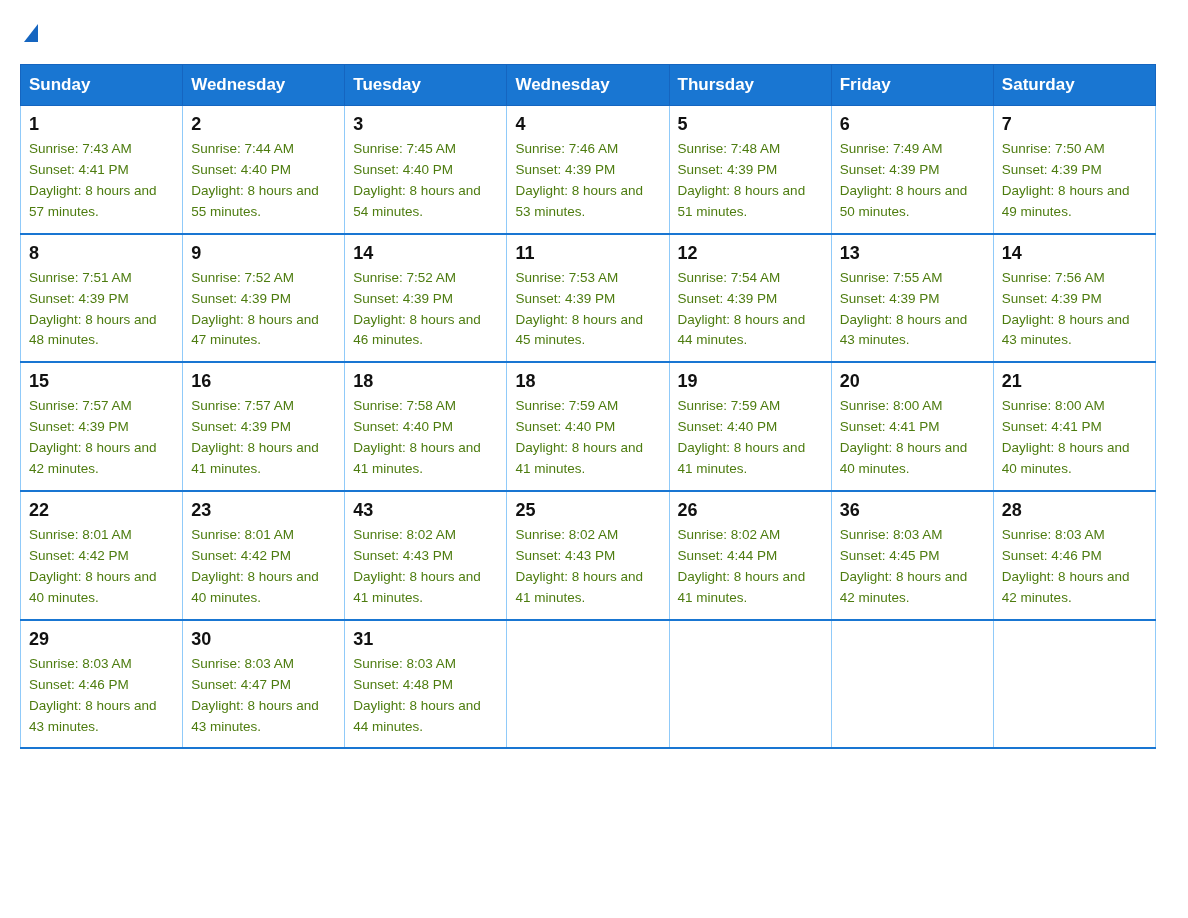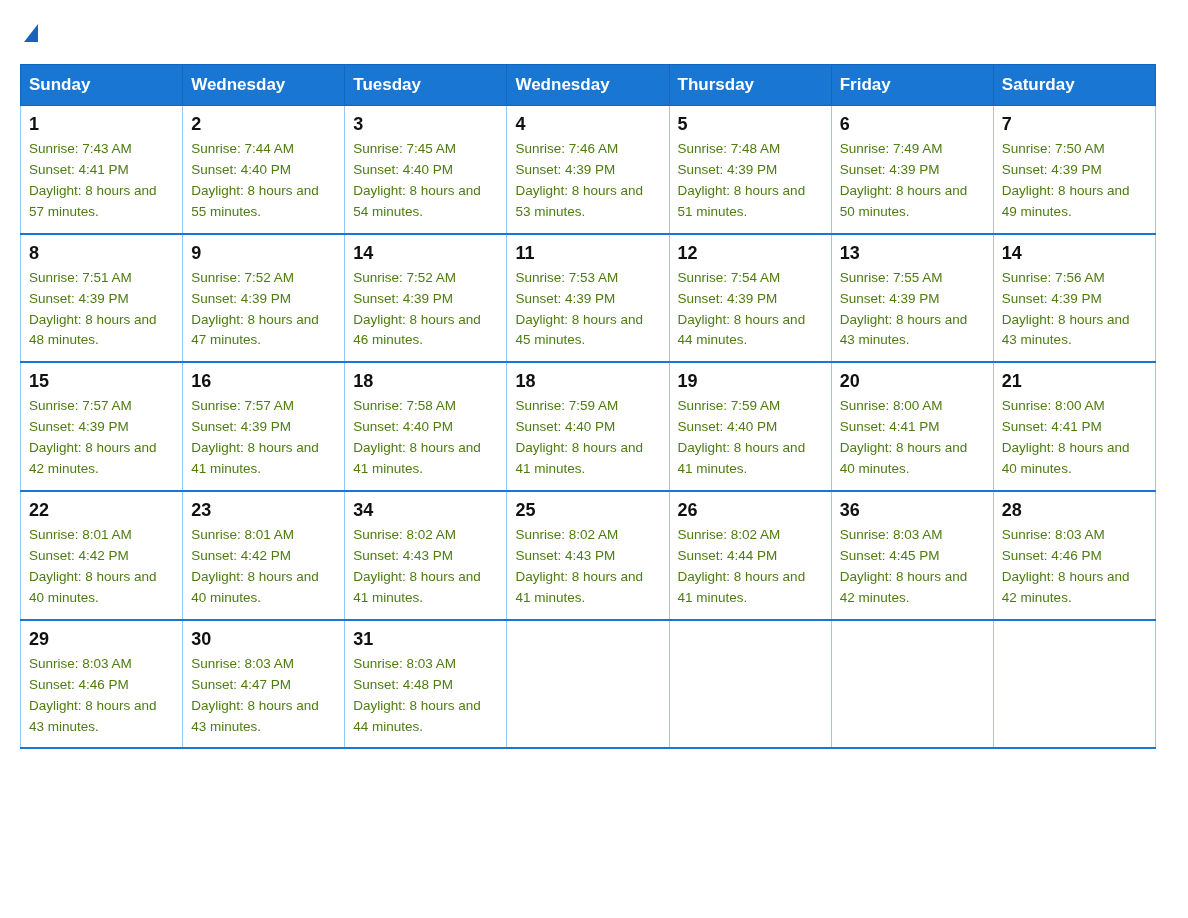--- a/index.html
+++ b/index.html
@@ -223,21 +223,21 @@
         <tr>
           <td>
           <span class="day-num">22</span>
           <span class="day-info">Sunrise: 8:01 AM<br>Sunset: 4:42 PM<br>Daylight: 8 hours and 40 minutes.</span>
         </td>
           <td>
           <span class="day-num">23</span>
           <span class="day-info">Sunrise: 8:01 AM<br>Sunset: 4:42 PM<br>Daylight: 8 hours and 40 minutes.</span>
         </td>
           <td>
-          <span class="day-num">34</span>
+          <span class="day-num">43</span>
           <span class="day-info">Sunrise: 8:02 AM<br>Sunset: 4:43 PM<br>Daylight: 8 hours and 41 minutes.</span>
         </td>
           <td>
           <span class="day-num">25</span>
           <span class="day-info">Sunrise: 8:02 AM<br>Sunset: 4:43 PM<br>Daylight: 8 hours and 41 minutes.</span>
         </td>
           <td>
           <span class="day-num">26</span>
           <span class="day-info">Sunrise: 8:02 AM<br>Sunset: 4:44 PM<br>Daylight: 8 hours and 41 minutes.</span>
         </td>

